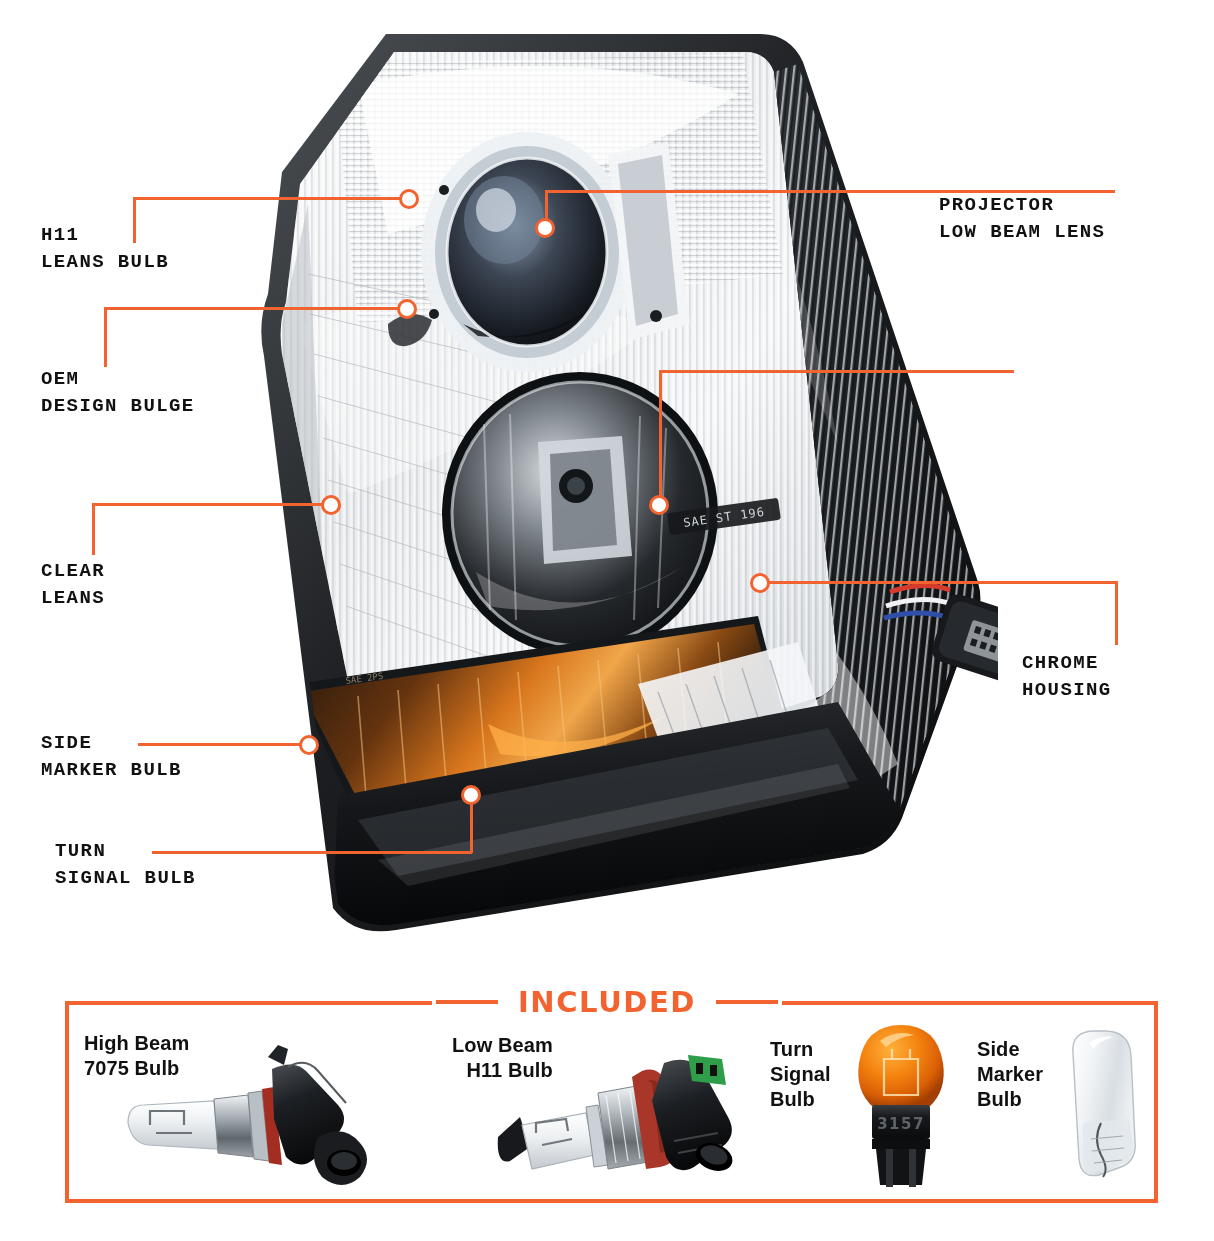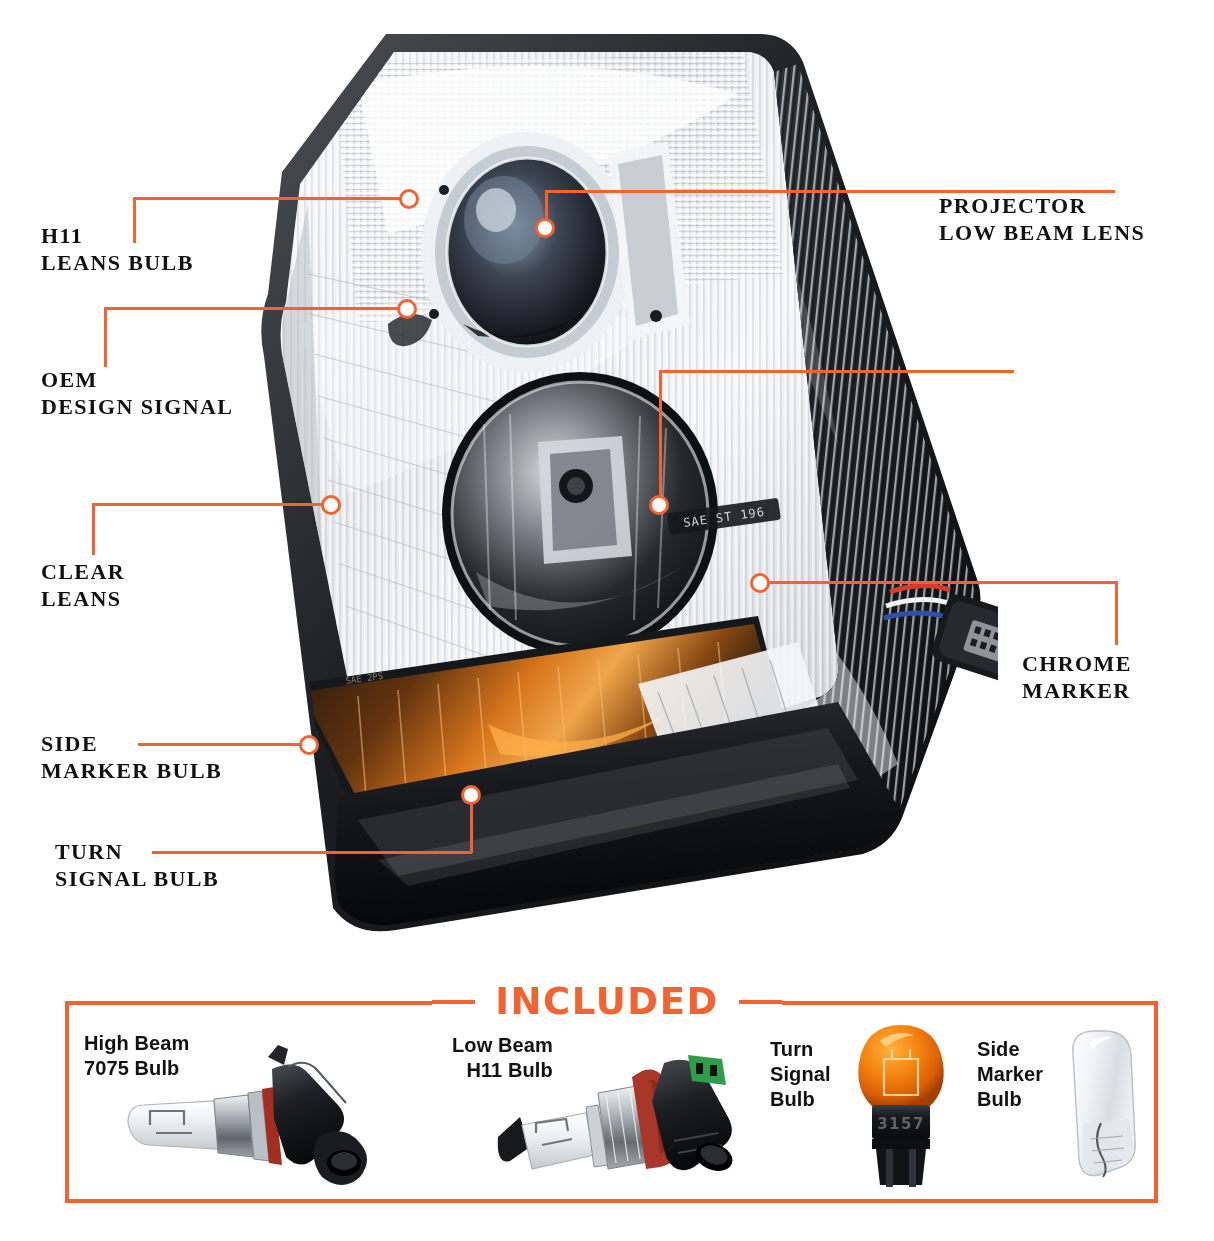--- a/index.html
+++ b/index.html
@@ -6,23 +6,23 @@
   body{
     width:1214px;height:1241px;position:relative;overflow:hidden;
     font-family:"Liberation Sans","DejaVu Sans",sans-serif;
     -webkit-font-smoothing:antialiased;
   }
   #stage{position:absolute;left:0;top:0;width:1214px;height:1241px;background:#fff;}
 
   
   .callout-label{
     position:absolute;
-    font-family:Liberation Serif, serif;
+    font-family:Liberation Mono, monospace;
     font-weight:700;
-    font-size:22px;
+    font-size:19px;
     line-height:27px;
     letter-spacing:1.4px;
     color:#111111;
     white-space:pre-line;
   }
   .callout-label.right{text-align:left;}
 
   
   .lead{position:absolute;background:#F2632F;}
   .lead.h{height:3px;}
@@ -41,21 +41,21 @@
     position:absolute;left:65px;top:1001px;width:1093px;height:202px;
     border:4px solid #F2632F;box-sizing:border-box;background:#fff;
   }
   #included-title-wrap{
     position:absolute;left:432px;top:985px;width:350px;height:34px;
     display:flex;align-items:center;justify-content:center;gap:14px;
     background:#ffffff;
   }
   #included-title{
     font-family:"DejaVu Sans","Liberation Sans",sans-serif;
-    font-weight:700;font-size:37px;letter-spacing:1.6px;color:#F2632F;
+    font-weight:700;font-size:29px;letter-spacing:1.6px;color:#F2632F;
     background:#fff;padding:0 6px;line-height:30px;
   }
   .title-rule{height:4px;width:62px;background:#F2632F;}
 
   .bulb-cell{position:absolute;top:1019px;height:176px;}
   .bulb-label{
     position:absolute;
     font-family:"Liberation Sans","DejaVu Sans",sans-serif;
     font-weight:700;font-size:20px;line-height:25px;color:#111;
     white-space:pre-line;letter-spacing:.1px;
@@ -310,37 +310,37 @@
   <div class="dot filled" style="left:649px;top:495px;"></div>
 
   <div class="lead h" style="left:766px;top:581px;width:352px;"></div>
   <div class="lead v" style="left:1115px;top:581px;height:64px;"></div>
   <div class="dot filled" style="left:750px;top:573px;"></div>
 
   <div class="callout-label" style="left:41px;top:222px;">H11
 LEANS BULB</div>
 
   <div class="callout-label" style="left:41px;top:366px;">OEM
-DESIGN SIGNAL</div>
+DESIGN BULGE</div>
 
   <div class="callout-label" style="left:41px;top:558px;">CLEAR
 LEANS</div>
 
   <div class="callout-label" style="left:41px;top:730px;">SIDE
 MARKER BULB</div>
 
   <div class="callout-label" style="left:55px;top:838px;">TURN
 SIGNAL BULB</div>
 
   <div class="callout-label right" style="left:939px;top:192px;">PROJECTOR
 LOW BEAM LENS</div>
 
 
   <div class="callout-label right" style="left:1022px;top:650px;">CHROME
-MARKER</div>
+HOUSING</div>
 
   <div id="included-box"></div>
 
   <div id="included-title-wrap">
     <span class="title-rule"></span>
     <span id="included-title">INCLUDED</span>
     <span class="title-rule"></span>
   </div>
 
   <div class="bulb-cell" style="left:84px;width:290px;">

